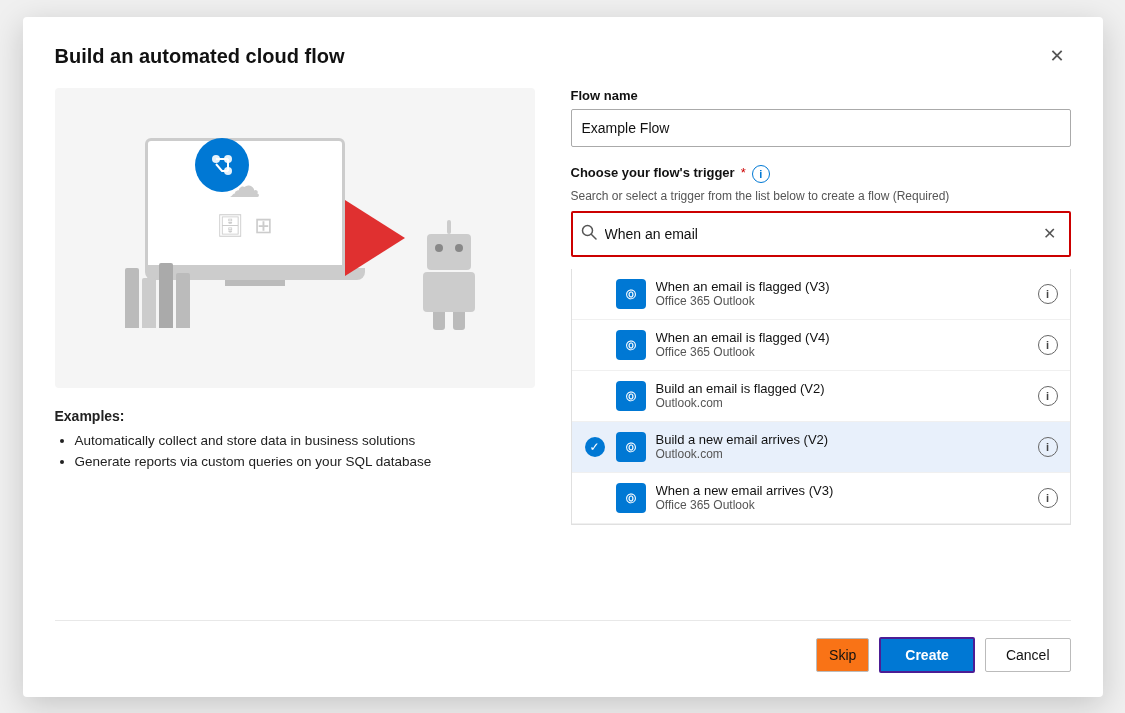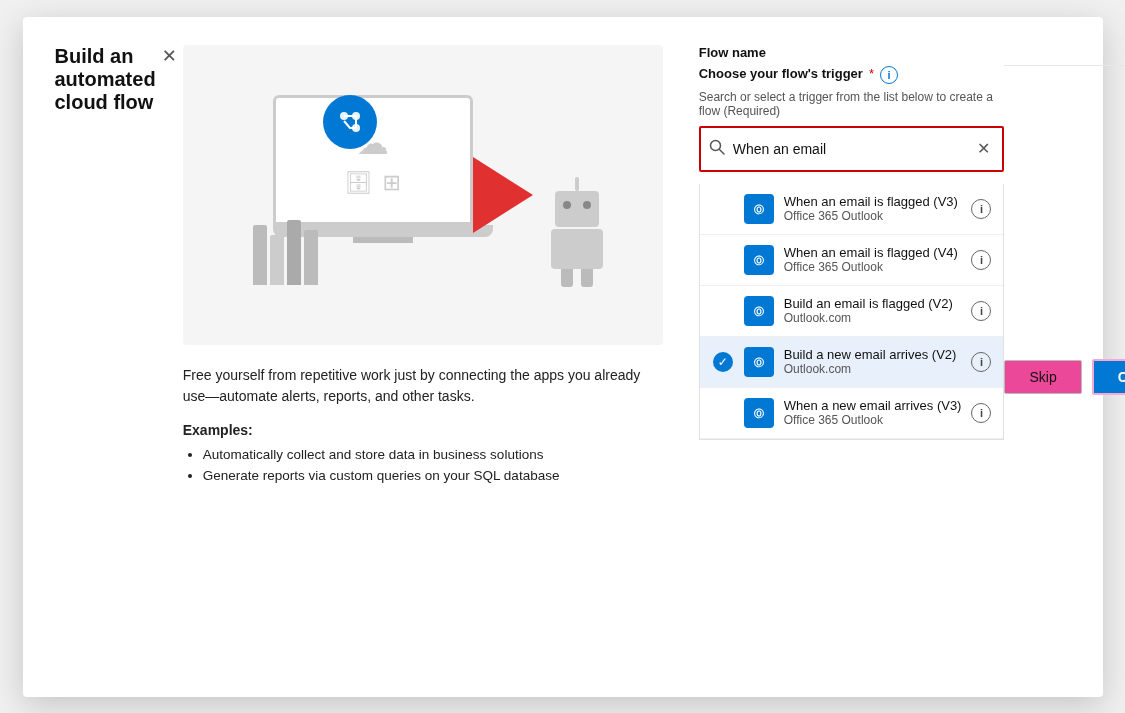--- a/index.html
+++ b/index.html
@@ -11,21 +11,21 @@
       min-height: 100vh;
       font-family: 'Segoe UI', Arial, sans-serif;
     }
     .dialog {
       background: #ffffff;
       width: 1080px;
       min-height: 680px;
       border-radius: 4px;
       box-shadow: 0 8px 32px rgba(0,0,0,0.18);
       display: flex;
-      flex-direction: row;
+      flex-direction: column;
       padding: 28px 32px 24px 32px;
       position: relative;
     }
     .dialog-header {
       display: flex;
       justify-content: space-between;
       align-items: flex-start;
       margin-bottom: 20px;
     }
     .dialog-title {
@@ -403,32 +403,32 @@
     .dialog-footer {
       display: flex;
       justify-content: flex-end;
       align-items: center;
       gap: 10px;
       margin-top: 20px;
       padding-top: 16px;
       border-top: 1px solid #e8e8e8;
     }
     .btn-skip {
-      background: #ec4899;
+      background: #f97316;
       border: 1px solid #bbb;
       border-radius: 2px;
-      padding: 8px 24px;
+      padding: 8px 12px;
       font-size: 14px;
       cursor: pointer;
       color: #111;
       text-align: center;
     }
     .btn-create {
       background: #0078d4;
-      border: 2px solid #f9a8d4;
+      border: 2px solid #4c1d95;
       border-radius: 2px;
       padding: 8px 24px;
       font-size: 14px;
       font-weight: 600;
       color: #fff;
       cursor: pointer;
     }
     .btn-cancel {
       background: #fff;
       border: 1px solid #bbb;
@@ -496,30 +496,30 @@
               <div class="robot-eye right"></div>
             </div>
             <div class="robot-body"></div>
             <div class="robot-legs">
               <div class="robot-leg"></div>
               <div class="robot-leg"></div>
             </div>
           </div>
         </div>
       </div>
-      <p class="desc-text">Free yourself from repetitive work just by connecting the apps you already use—automate alerts, reports, and other tasks.</p>
       <p class="examples-title">Examples:</p>
       <ul class="examples-list">
         <li>Automatically collect and store data in business solutions</li>
         <li>Generate reports via custom queries on your SQL database</li>
       </ul>
     </div>
 
     <div class="right-panel">
       <label class="field-label">Flow name</label>
+      <input class="flow-name-input" type="text" value="Example Flow" style="">
 
       <div class="trigger-label-row">
         <span class="trigger-label">Choose your flow's trigger</span>
         <span class="required-star">*</span>
         <div class="info-icon">i</div>
       </div>
 
       <p class="hint-text">Search or select a trigger from the list below to create a flow (Required)</p>
 
       <div class="search-box-wrapper">

